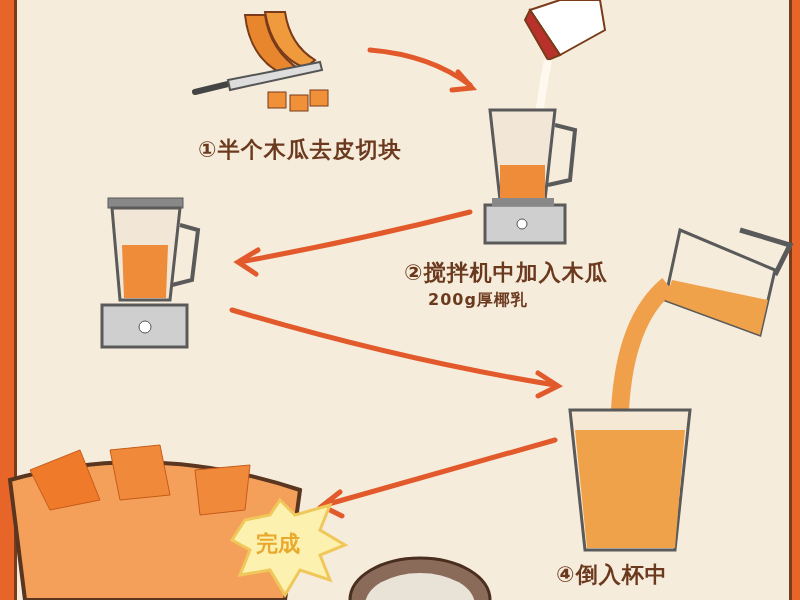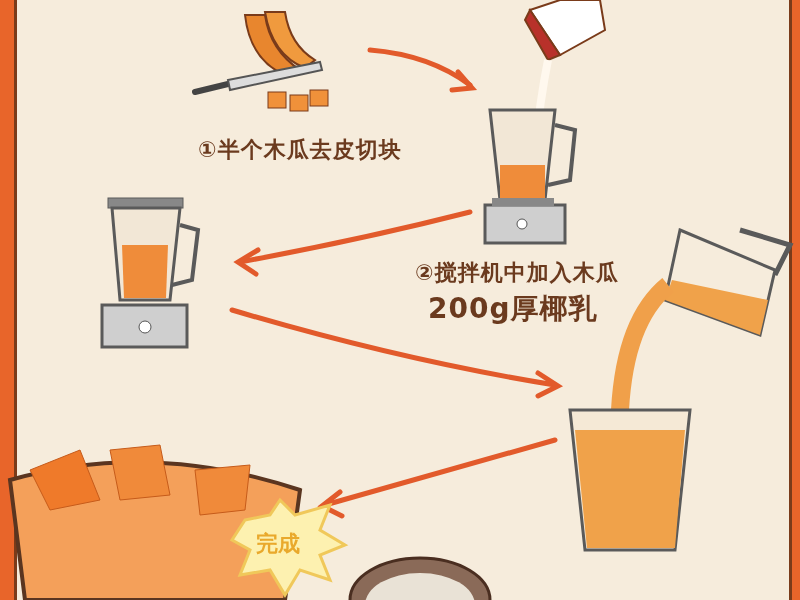--- a/index.html
+++ b/index.html
@@ -83,18 +83,19 @@
       <path d="M195 470 L250 465 L245 510 L200 515 Z" fill="#f08a3a" stroke="#c65b1a"></path>
     </g>
 
     <ellipse cx="420" cy="600" rx="70" ry="42" fill="#8a6a58" stroke="#4a2e20" stroke-width="3"></ellipse>
     <ellipse cx="420" cy="605" rx="55" ry="32" fill="#e9e2d6"></ellipse>
 
     <polygon points="245,520 270,515 280,500 295,515 330,505 320,530 345,545 320,555 330,580 300,570 285,595 270,570 240,575 250,550 232,540" fill="#fdf1b0" stroke="#f0c85a" stroke-width="3"></polygon>
   </svg>
 
   <div class="step" style="left:198px;top:135px;"><span>①</span><span>半个木瓜去皮切块</span></div>
-  <div class="step" style="left:415px;top:258px;text-align:right;"><span>②</span><span>搅拌机中加入木瓜</span></div>
-  <div class="step" style="left:428px;top:290px;font-size:28px;">200g厚椰乳</div>
+  <div class="step" style="left:404px;top:258px;text-align:right;"><span>②</span><span>搅拌机中加入木瓜</span></div>
+  <div class="step" style="left:428px;top:290px;font-size:16px;">200g厚椰乳</div>
+  <div class="step" style="left:556px;top:560px;"><span>④</span><span>倒入杯中</span></div>
   <div class="badge-done">
       <span>完成</span>
     </div>
 </div>
 
 </body></html>

